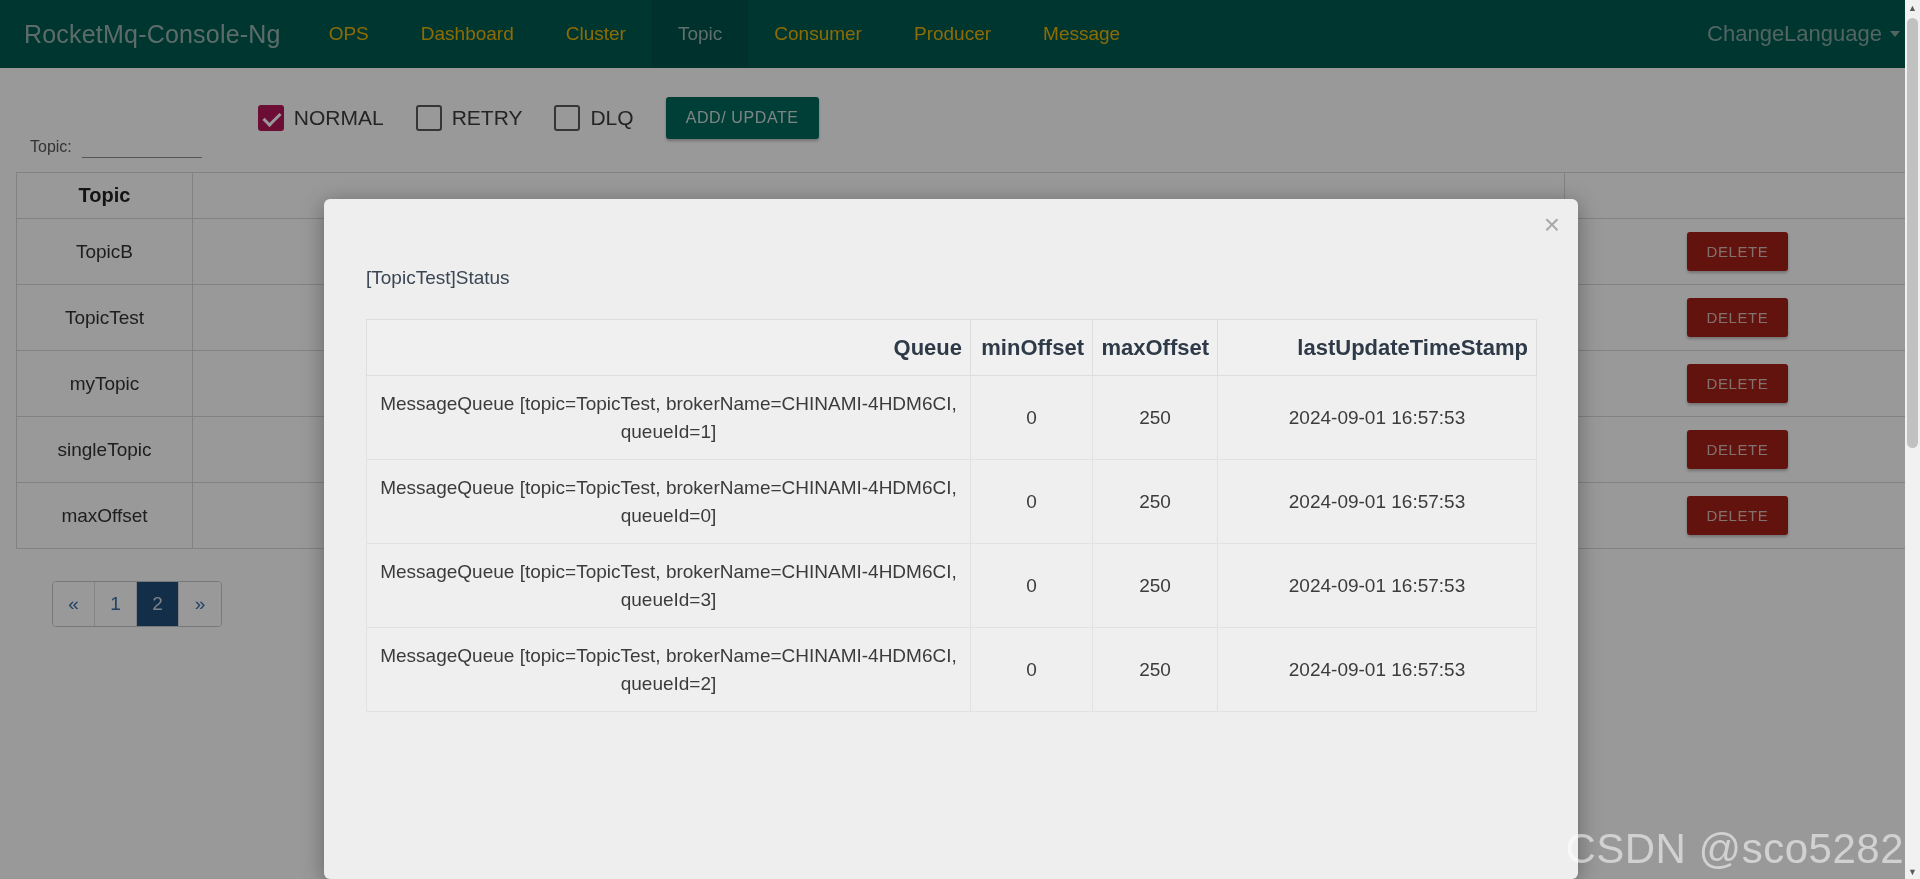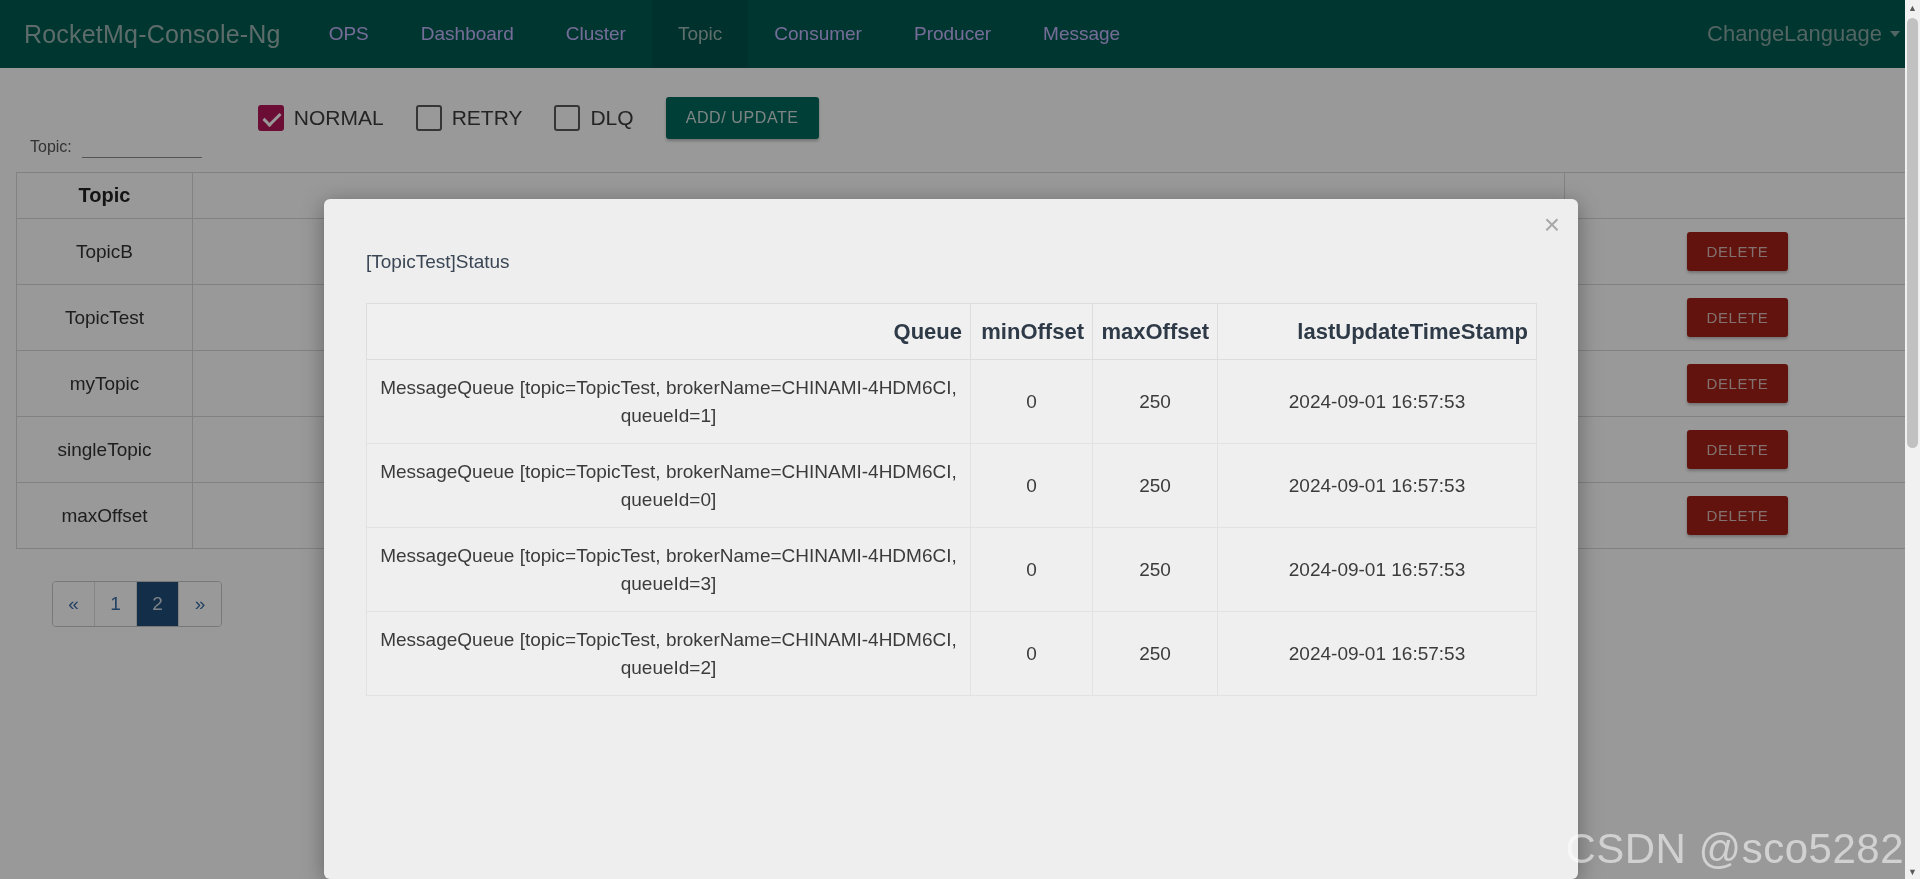--- a/index.html
+++ b/index.html
@@ -31,21 +31,21 @@
     font-size: 25px;
     color: #9bb5b1;
     letter-spacing: 0.2px;
     white-space: nowrap;
   }
   .nav-items { display: flex; align-items: stretch; }
   .nav-item {
     display: flex; align-items: center;
     padding: 0 26px;
     font-size: 19px;
-    color: #c4b5fd;
+    color: #eab308;
     white-space: nowrap;
     cursor: pointer;
   }
   .nav-item.active { background: #00534A; color: #9fbab6; }
   .nav-right {
     margin-left: auto;
     display: flex; align-items: center;
     padding-right: 20px;
     font-size: 22px;
     color: #8aa8a4;
@@ -234,21 +234,21 @@
   .modal-close {
     position: absolute;
     right: 18px; top: 12px;
     font-size: 28px;
     line-height: 1;
     color: #a8a8a8;
     cursor: pointer;
     font-family: "Liberation Sans", sans-serif;
   }
   .modal-title {
-    padding: 52px 0 0 42px;
+    padding: 68px 0 0 42px;
     font-size: 19px;
     color: #3a4654;
   }
   .modal-body { padding: 30px 42px 0 42px; }
 
   .q-table {
     width: 1170px;
     border-collapse: collapse;
     table-layout: fixed;
     border: 1px solid #dddddd;

